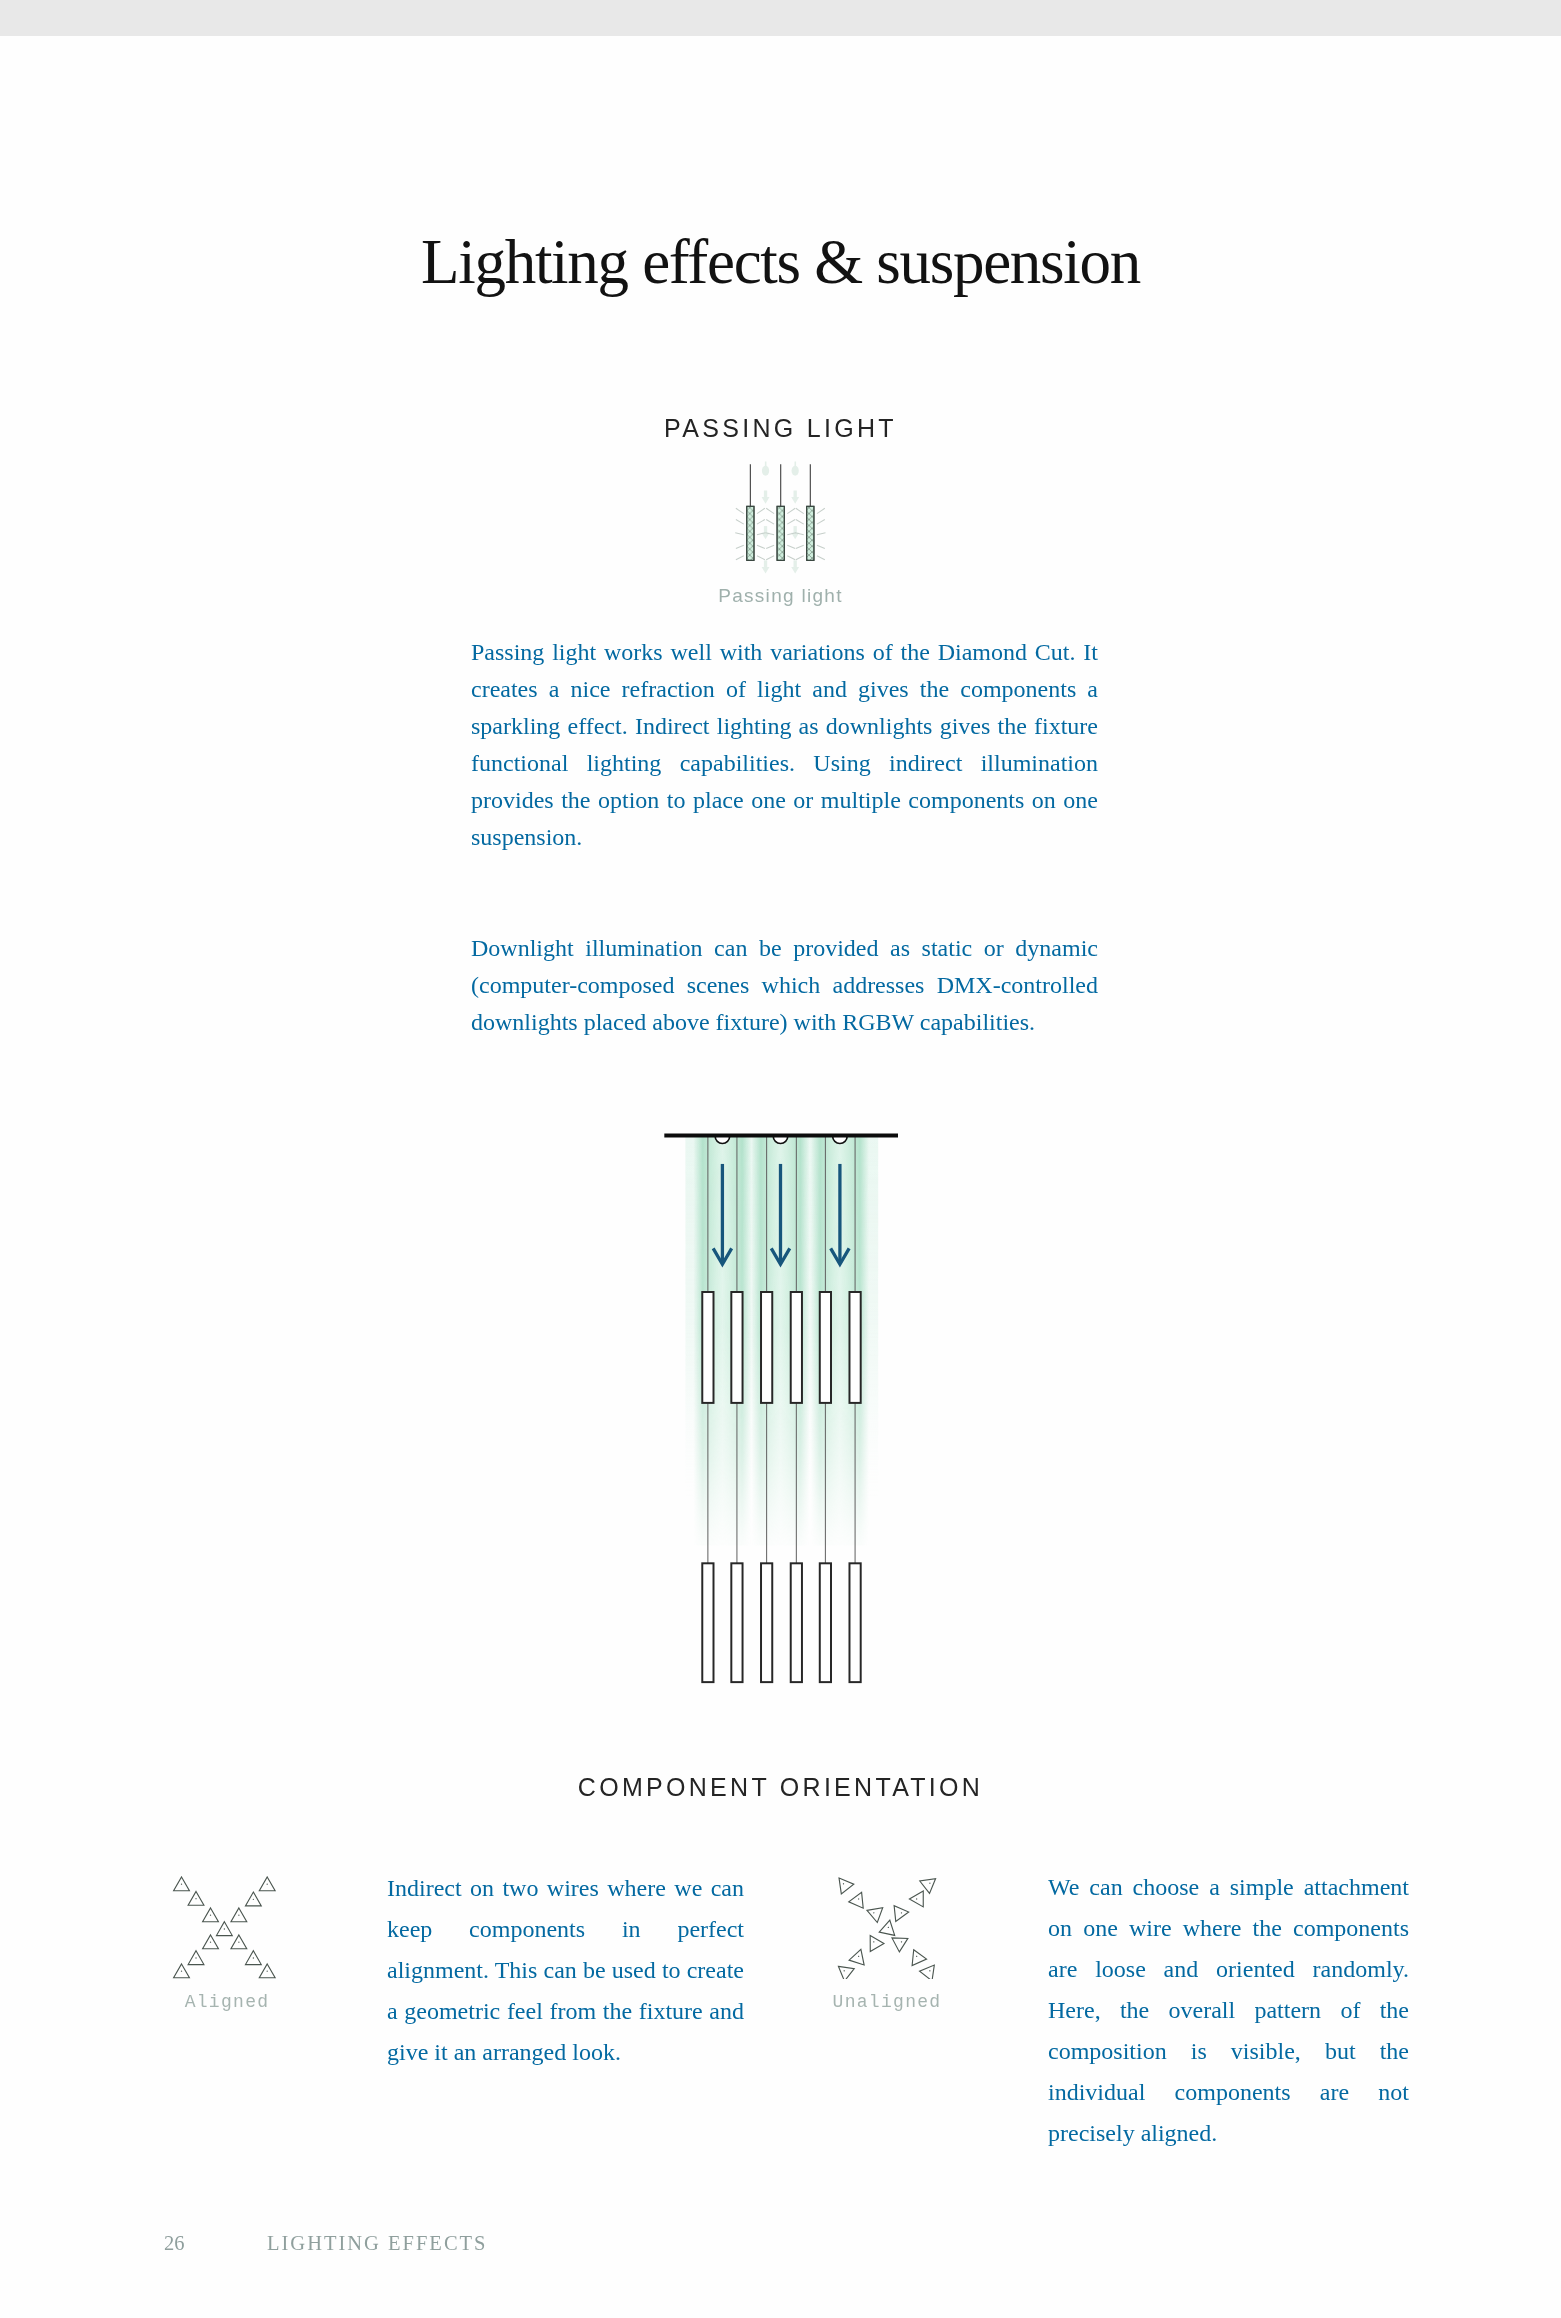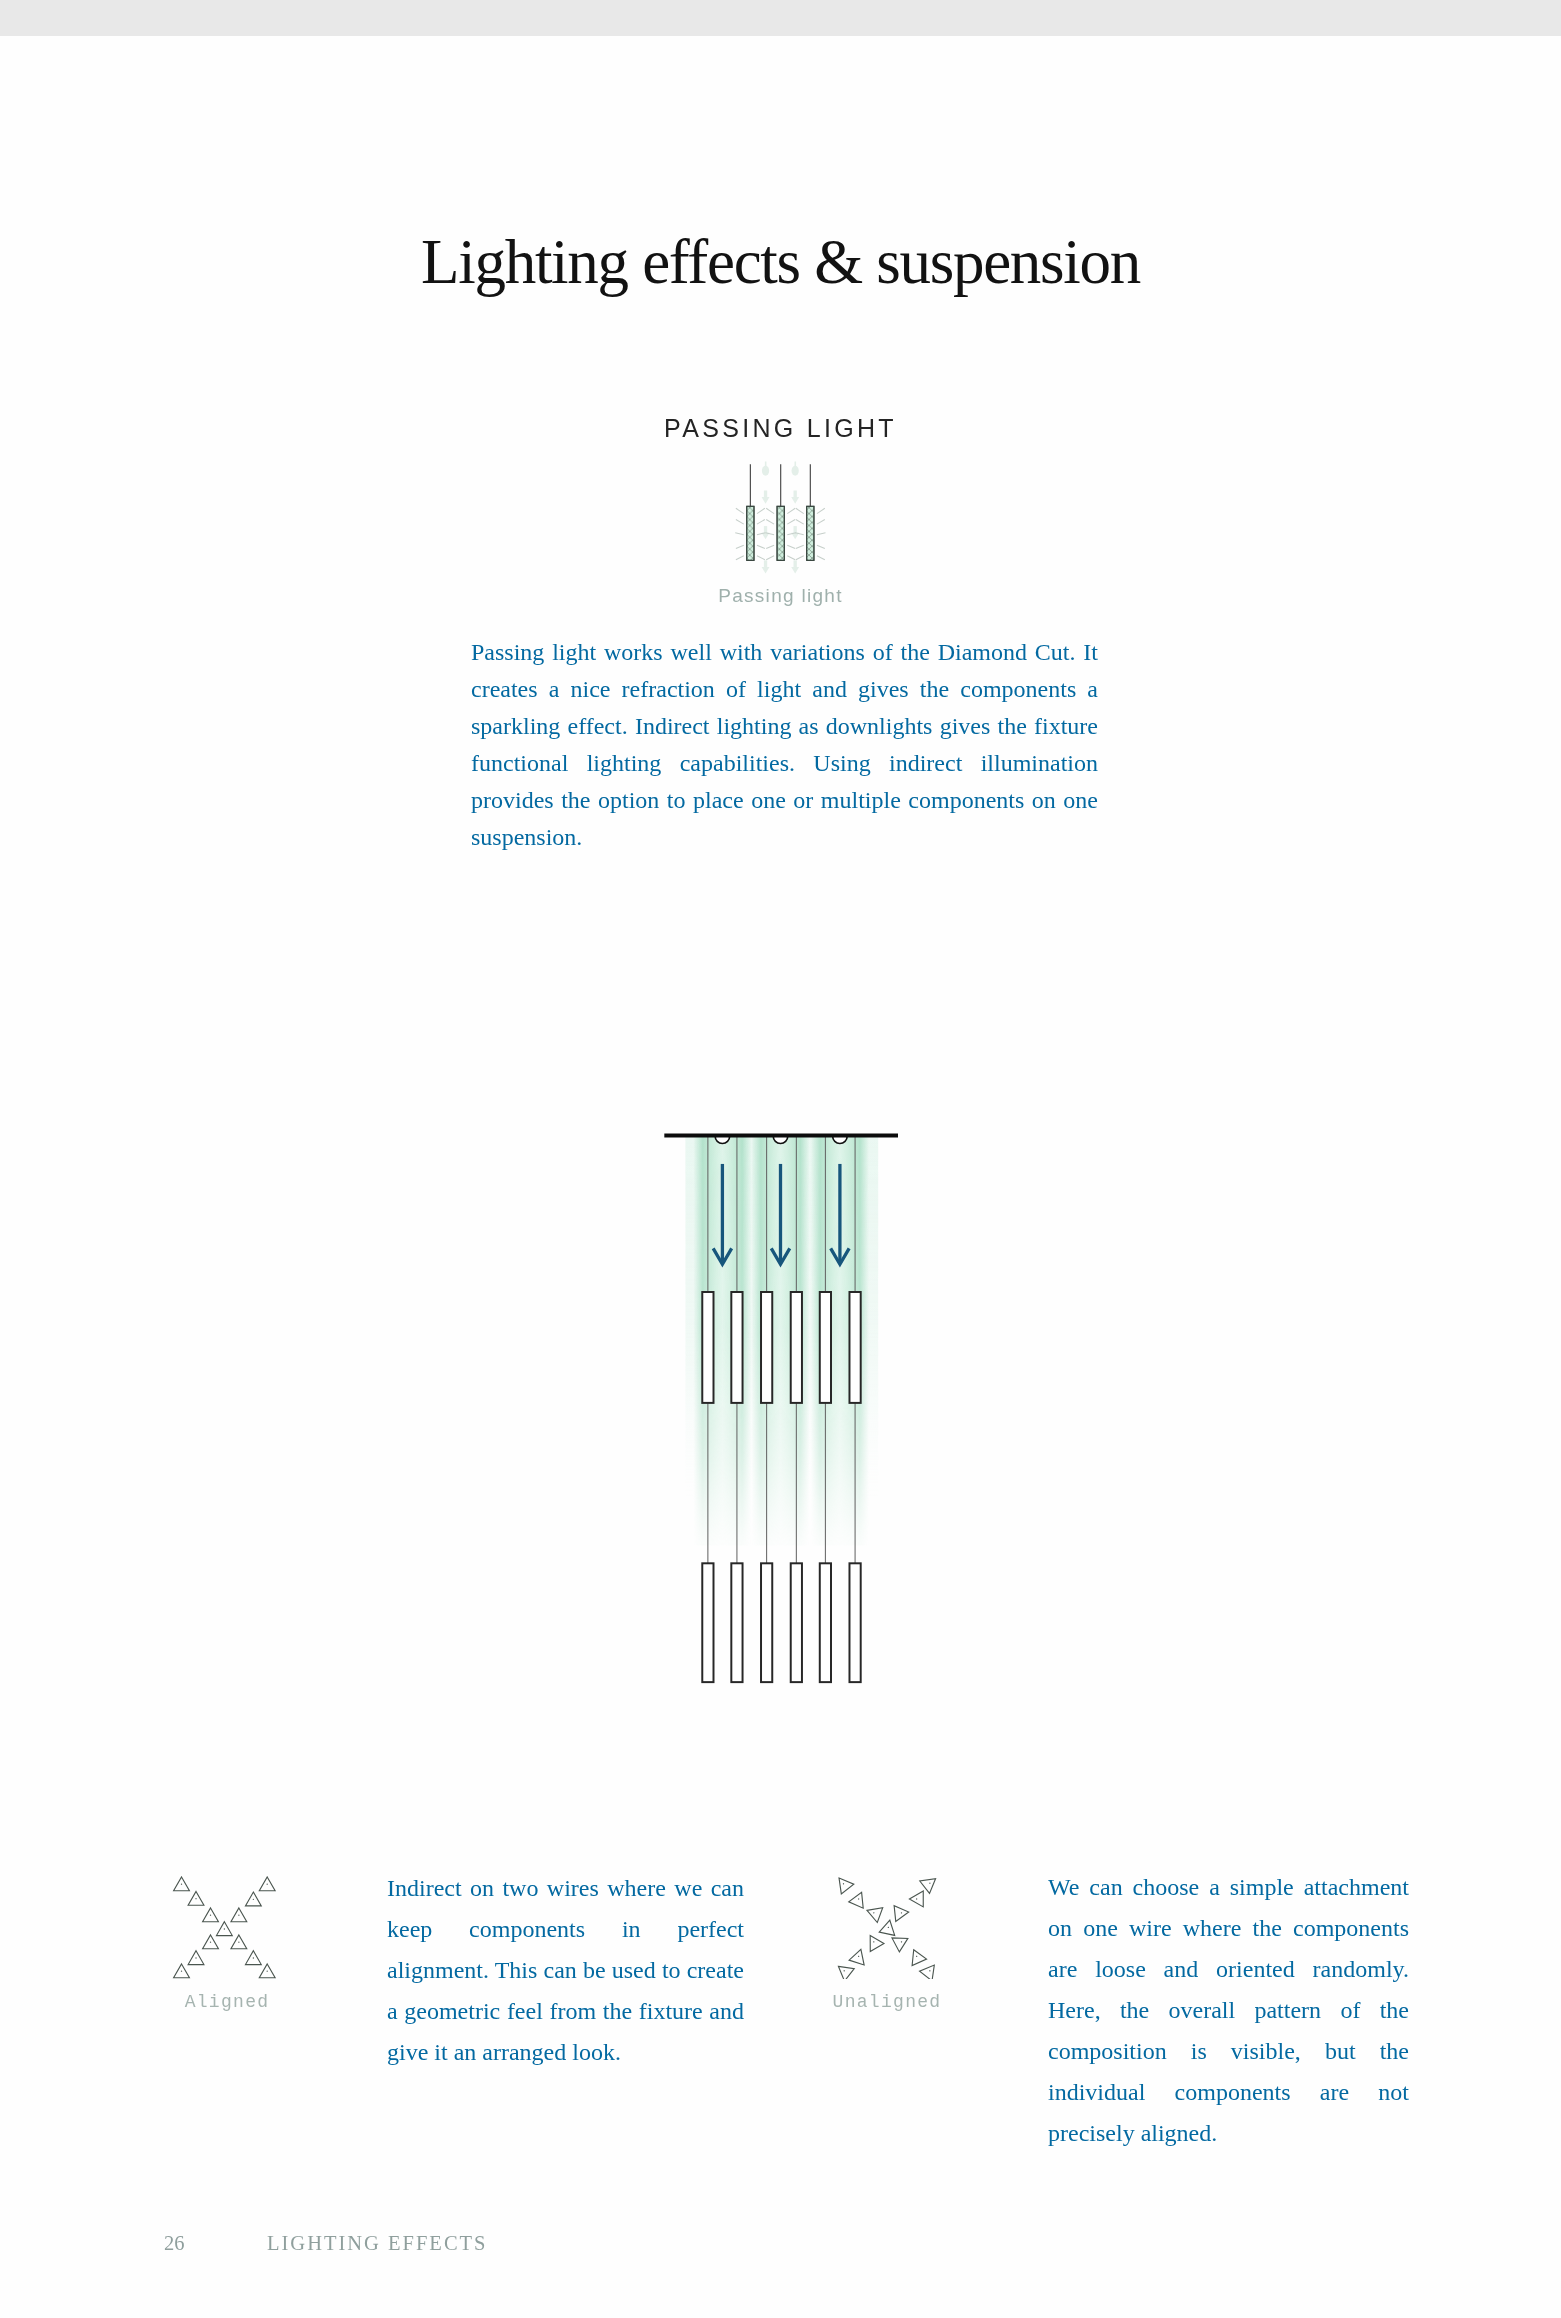--- a/index.html
+++ b/index.html
@@ -135,20 +135,21 @@
       <g>
           <rect x="122.5" y="70" width="11" height="82" fill="#cfeedd"></rect>
           <rect x="122.5" y="70" width="11" height="82" fill="url(#lattice)"></rect>
         </g>
     </g>
   </svg>
 
   <div class="diagram-caption">Passing light</div>
 
   <div class="body-col p1">Passing light works well with variations of the Diamond Cut. It creates a nice refraction of light and gives the components a sparkling effect. Indirect lighting as downlights gives the fixture  functional lighting capabilities. Using indirect illumination provides the option to place one or multiple components on one suspension.</div>
+  <div class="body-col p2">Downlight illumination can be provided as static or dynamic (computer-composed scenes which addresses DMX-controlled downlights placed above fixture) with RGBW capabilities.</div>
 
   <svg class="large-diagram" width="235" height="555" viewBox="0 0 356 840">
     <defs>
       <linearGradient id="beamH" x1="0" y1="0" x2="1" y2="0">
         <stop offset="0" stop-color="#aee0c8" stop-opacity="0"></stop>
         <stop offset="0.16" stop-color="#aee0c8" stop-opacity="0.92"></stop>
         <stop offset="0.40" stop-color="#cdeedd" stop-opacity="0.78"></stop>
         <stop offset="0.50" stop-color="#d9f2e6" stop-opacity="0.72"></stop>
         <stop offset="0.60" stop-color="#cdeedd" stop-opacity="0.78"></stop>
         <stop offset="0.84" stop-color="#aee0c8" stop-opacity="0.92"></stop>
@@ -222,20 +223,21 @@
     <g fill="#ffffff" stroke="#272727" stroke-width="3">
       <rect x="59.5" y="653" width="17" height="180"></rect>
       <rect x="103.5" y="653" width="17" height="180"></rect>
       <rect x="148.5" y="653" width="17" height="180"></rect>
       <rect x="193.5" y="653" width="17" height="180"></rect>
       <rect x="237.5" y="653" width="17" height="180"></rect>
       <rect x="282.5" y="653" width="17" height="180"></rect>
     </g>
   </svg>
 
+  <div class="section-heading h-orientation">COMPONENT ORIENTATION</div>
 
   <svg class="tri-icon icon-aligned" width="116" height="106" viewBox="0 0 176 160">
     <g fill="none" stroke="#4a554f" stroke-width="1.7">
       <g transform="translate(19,12)">
           <path d="M0,-11 L12,10 L-12,10 Z"></path>
           <circle r="1" fill="#4a554f" stroke="none"></circle>
         </g>
       <g transform="translate(41,34)">
           <path d="M0,-11 L12,10 L-12,10 Z"></path>
           <circle r="1" fill="#4a554f" stroke="none"></circle>

